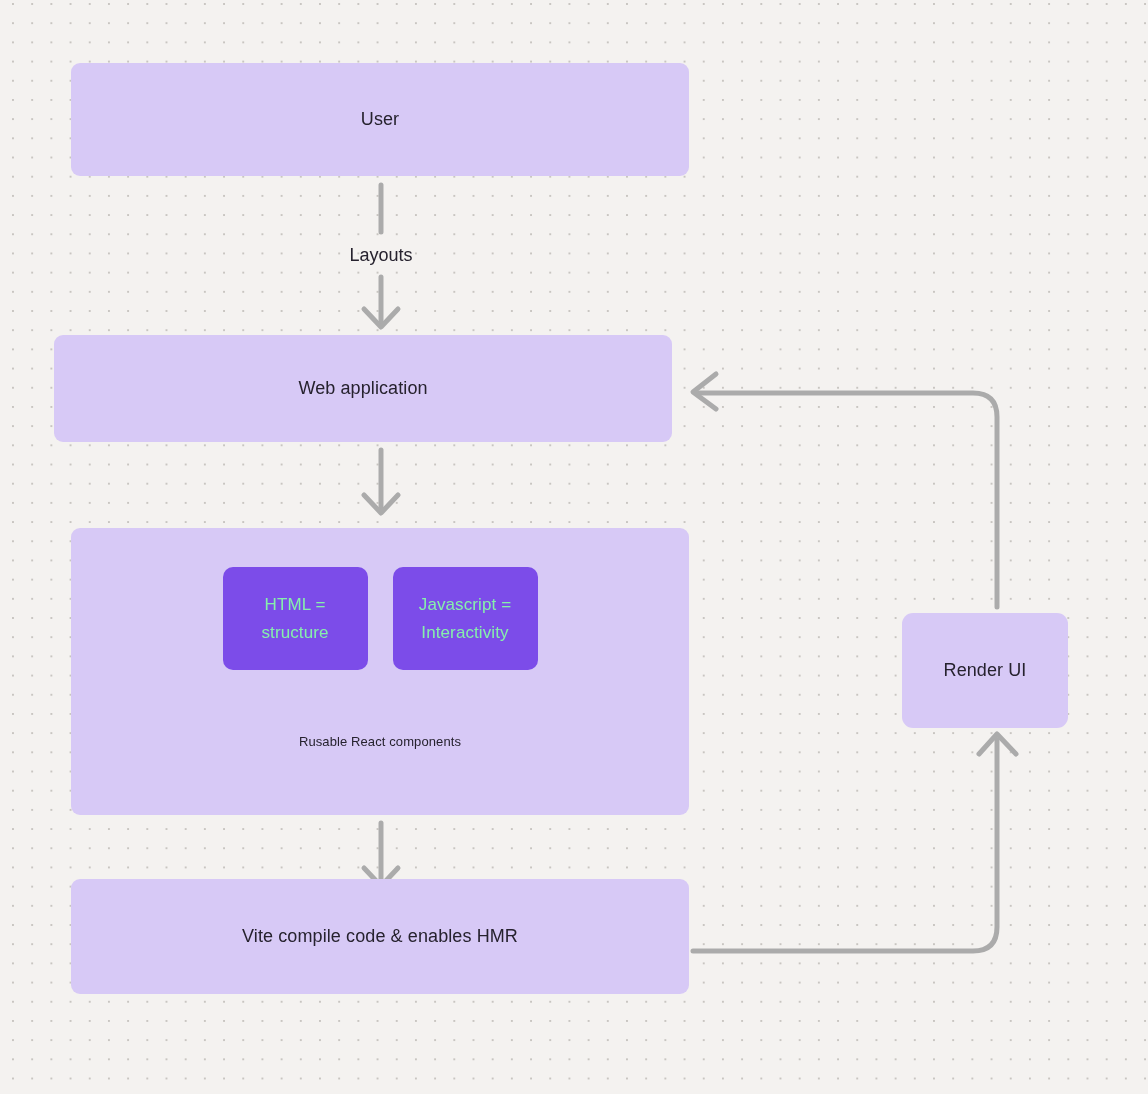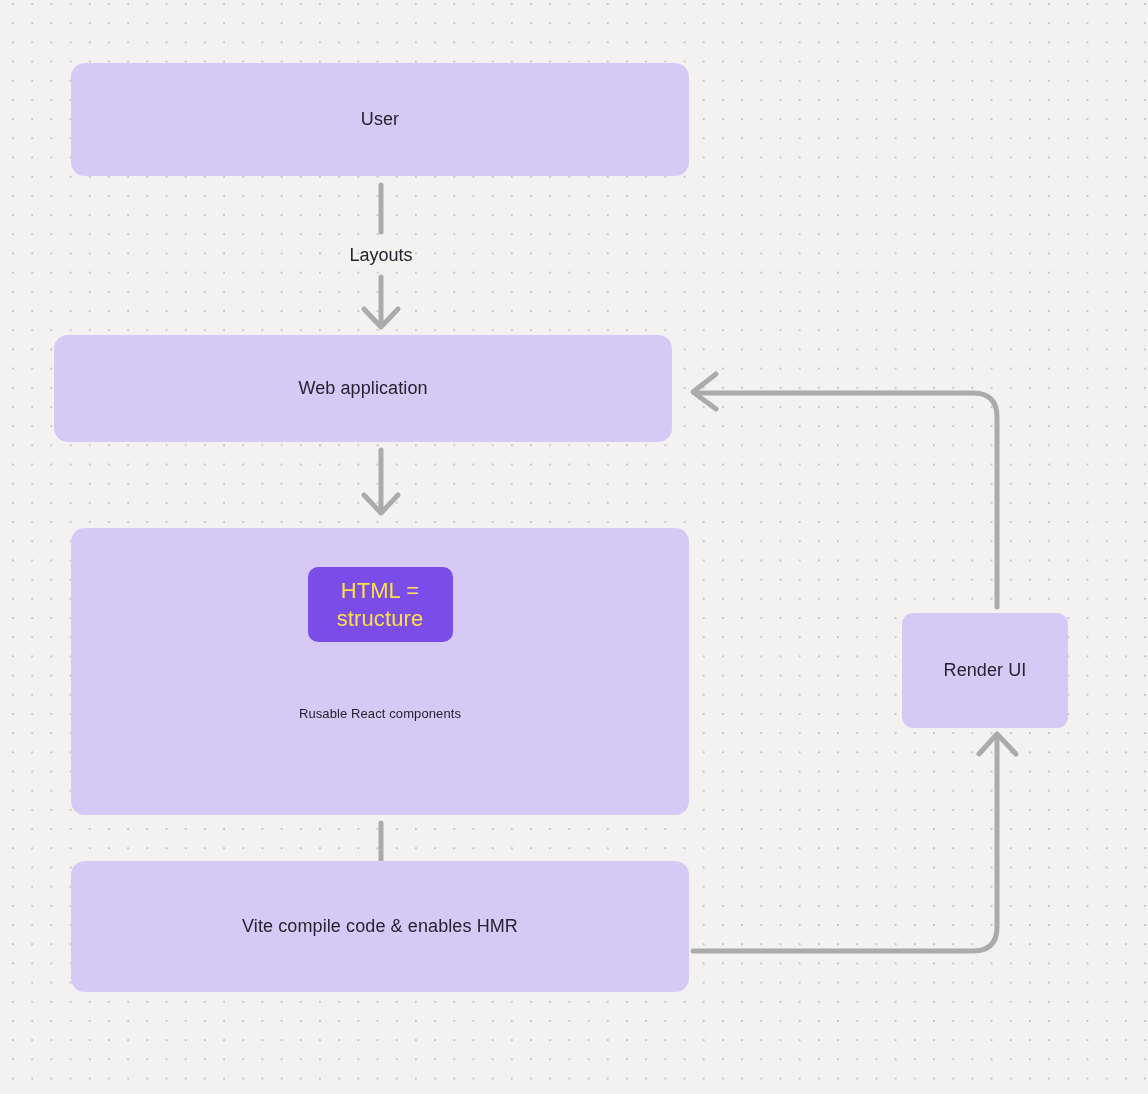--- a/index.html
+++ b/index.html
@@ -23,54 +23,54 @@
   .connector-layer * {
     fill: none;
     stroke: #ababab;
     stroke-width: 5;
     stroke-linecap: round;
     stroke-linejoin: round;
   }
   .node {
     position: absolute;
     background: #d7c9f6;
-    border-radius: 14px;
+    border-radius: 9px;
     display: flex;
     align-items: center;
     justify-content: center;
     text-align: center;
     color: #26222e;
     font-size: 18px;
     font-weight: 500;
     letter-spacing: 0.1px;
   }
   .node-user          { left: 71px; top: 63px;  width: 618px; height: 113px; }
   .node-webapp        { left: 54px; top: 335px; width: 618px; height: 107px; }
   .node-group         { left: 71px; top: 528px; width: 618px; height: 287px;
                         flex-direction: column; justify-content: flex-start; }
-  .node-vite          { left: 71px; top: 861px; width: 618px; height: 131px; }
+  .node-vite          { left: 71px; top: 879px; width: 618px; height: 115px; }
   .node-render-ui     { left: 902px; top: 613px; width: 166px; height: 115px; border-radius: 11px; }
 
   .group-row {
     margin-top: 39px;
     display: flex;
     justify-content: center;
     gap: 25px;
     width: 100%;
   }
   .child-node {
-    width: 145px; height: 75px;
+    width: 145px; height: 103px;
     background: #7c4ce9;
     border-radius: 10px;
-    color: #fde047;
+    color: #86efac;
     display: flex;
     align-items: center;
     justify-content: center;
     text-align: center;
-    font-size: 22px;
+    font-size: 17px;
     font-weight: 500;
     line-height: 28px;
     padding: 0 8px;
   }
   .group-caption {
     margin-top: 64px;
     font-size: 13px;
     font-weight: 500;
     color: #26222e;
   }
@@ -117,20 +117,23 @@
 
   <div class="node node-webapp">
     <span>Web application</span>
   </div>
 
   <div class="node node-group">
     <div class="group-row">
       <div class="child-node">
         <span>HTML = structure</span>
       </div>
+      <div class="child-node">
+        <span>Javascript = Interactivity</span>
+      </div>
     </div>
     <div class="group-caption">Rusable React components</div>
   </div>
 
   <div class="node node-vite">
     <span>Vite compile code &amp; enables HMR</span>
   </div>
 
   <div class="node node-render-ui">
     <span>Render UI</span>

